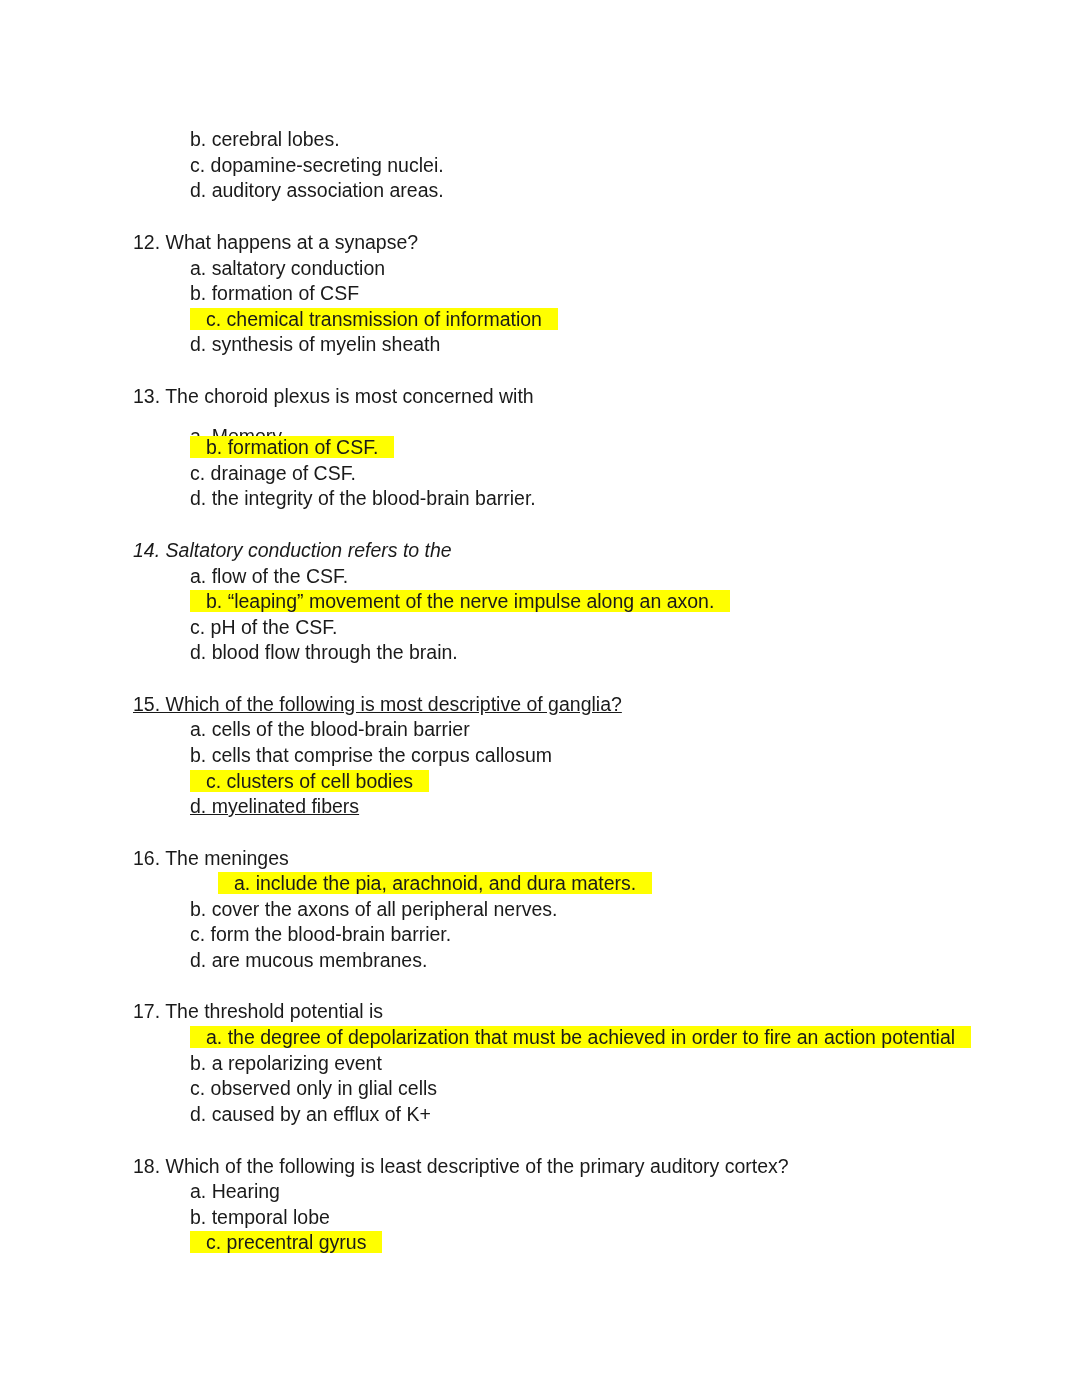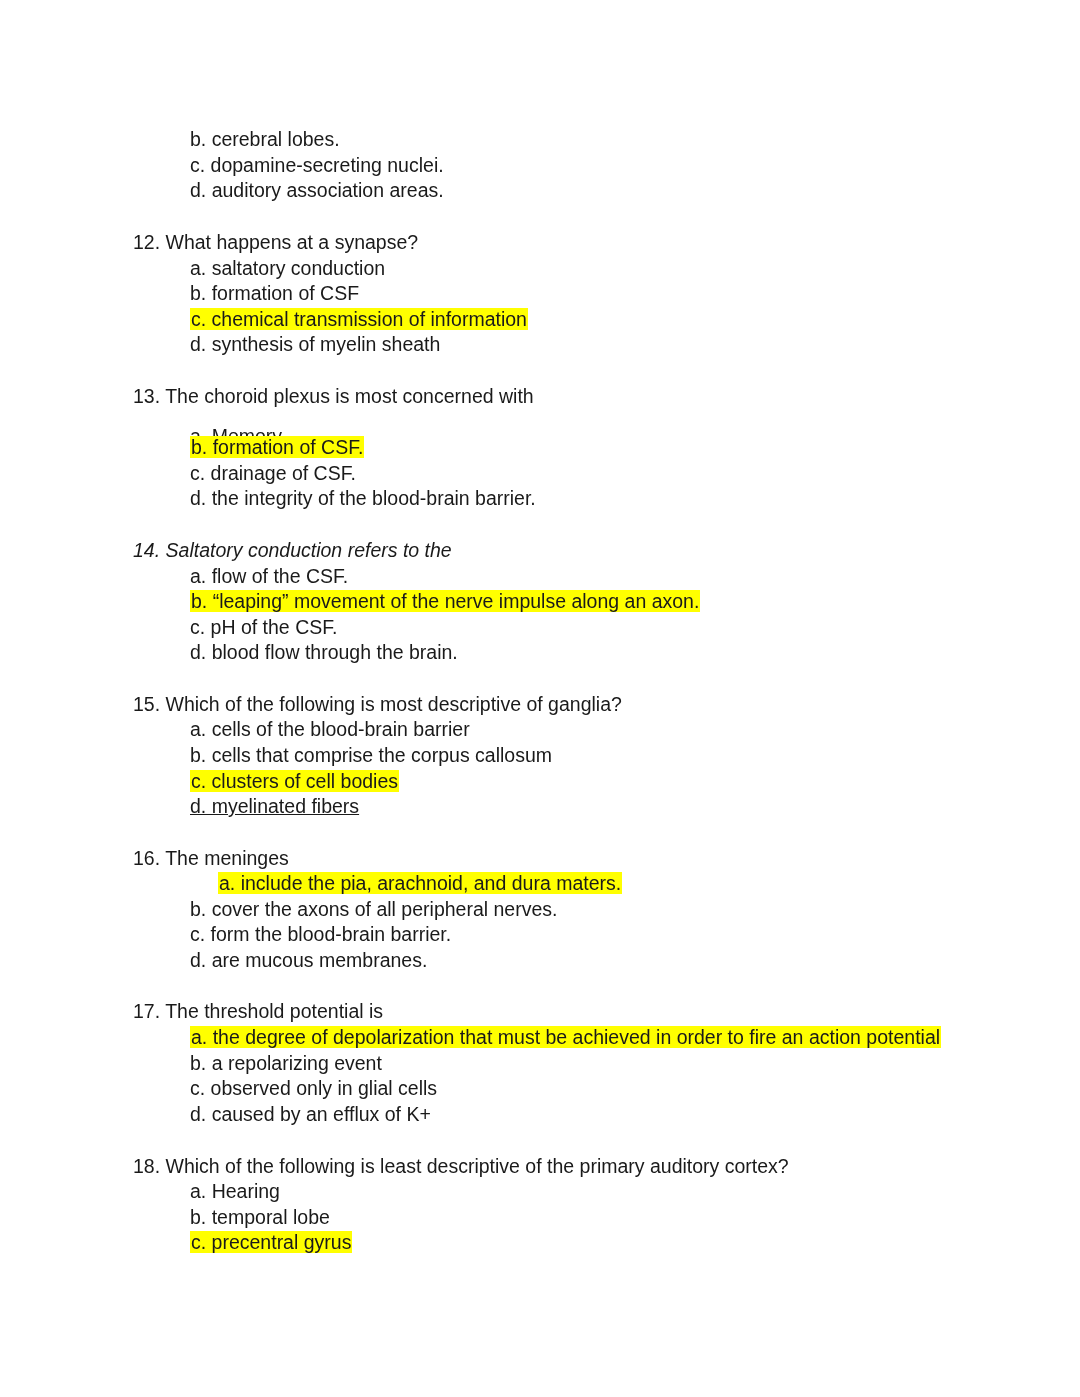--- a/index.html
+++ b/index.html
@@ -26,21 +26,21 @@
     .line {
       position: absolute;
       white-space: nowrap;
       line-height: 24px;
       height: 24px;
     }
     .q-stem { left: 133px; }
     .opt { left: 190px; }
     .hl {
       background: #ffff00;
-      padding: 0 1px;
+      padding: 0 16px;
     }
   </style>
 </head>
 <body>
 
 <div class="page">
 
   <div>
     <div class="line opt" style="top:127px;"><span>b. cerebral lobes.</span></div>
     <div class="line opt" style="top:153px;"><span>c. dopamine-secreting nuclei.</span></div>
@@ -65,21 +65,21 @@
 
   <div>
     <div class="line q-stem" style="top:538px;font-style:italic;">14. Saltatory conduction refers to the</div>
     <div class="line opt" style="top:564px;"><span>a. flow of the CSF.</span></div>
     <div class="line opt" style="top:589px;"><span class="hl">b. “leaping” movement of the nerve impulse along an axon.</span></div>
     <div class="line opt" style="top:615px;"><span>c. pH of the CSF.</span></div>
     <div class="line opt" style="top:640px;"><span>d. blood flow through the brain.</span></div>
   </div>
 
   <div>
-    <div class="line q-stem" style="top:692px;">15. Which of the following is most descriptive of ganglia?</div>
+    <div class="line q-stem" style="top:692px;text-decoration:underline;">15. Which of the following is most descriptive of ganglia?</div>
     <div class="line opt" style="top:717px;"><span>a. cells of the blood-brain barrier</span></div>
     <div class="line opt" style="top:743px;"><span>b. cells that comprise the corpus callosum</span></div>
     <div class="line opt" style="top:769px;"><span class="hl">c. clusters of cell bodies</span></div>
     <div class="line opt" style="top:794px;text-decoration:underline;"><span>d. myelinated fibers</span></div>
   </div>
 
   <div>
     <div class="line q-stem" style="top:846px;">16. The meninges</div>
     <div class="line opt" style="top:871px;margin-left:28px;"><span class="hl">a. include the pia, arachnoid, and dura maters.</span></div>
     <div class="line opt" style="top:897px;"><span>b. cover the axons of all peripheral nerves.</span></div>

